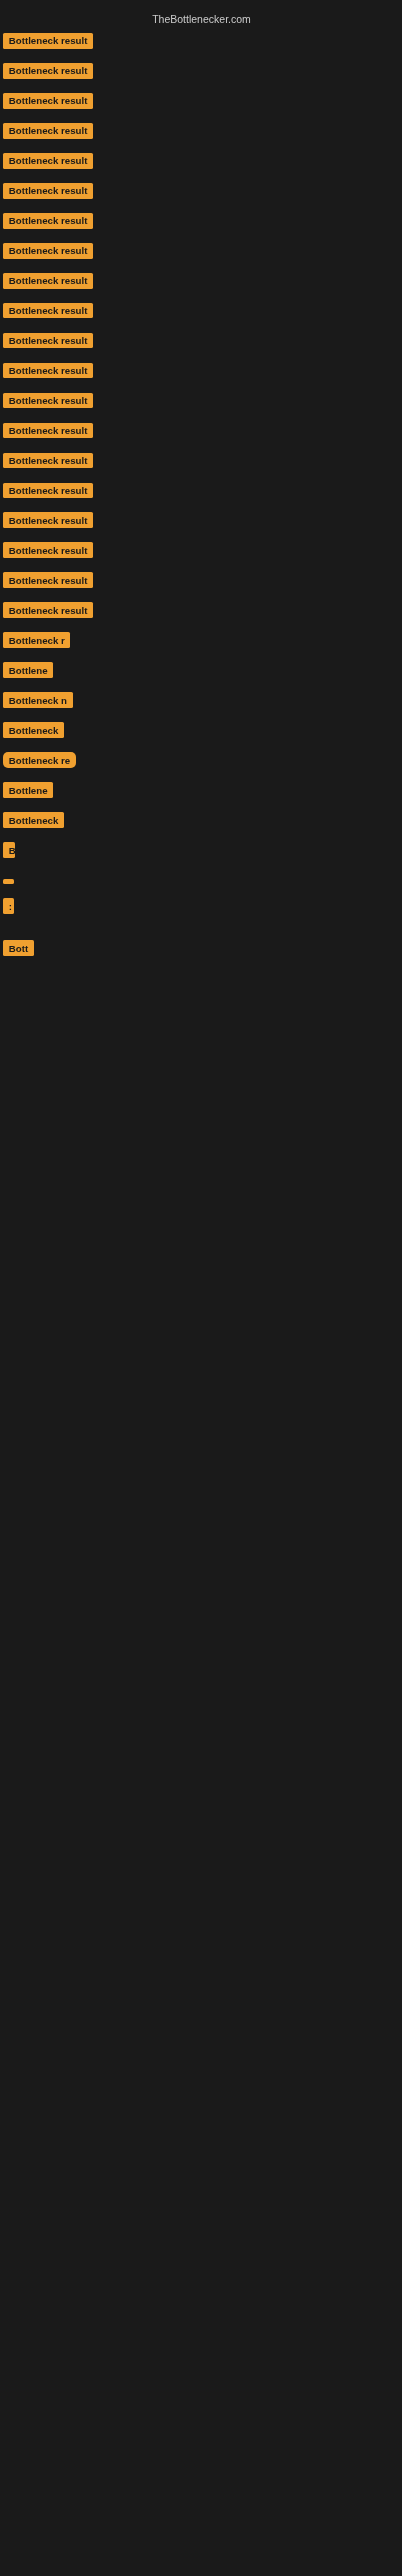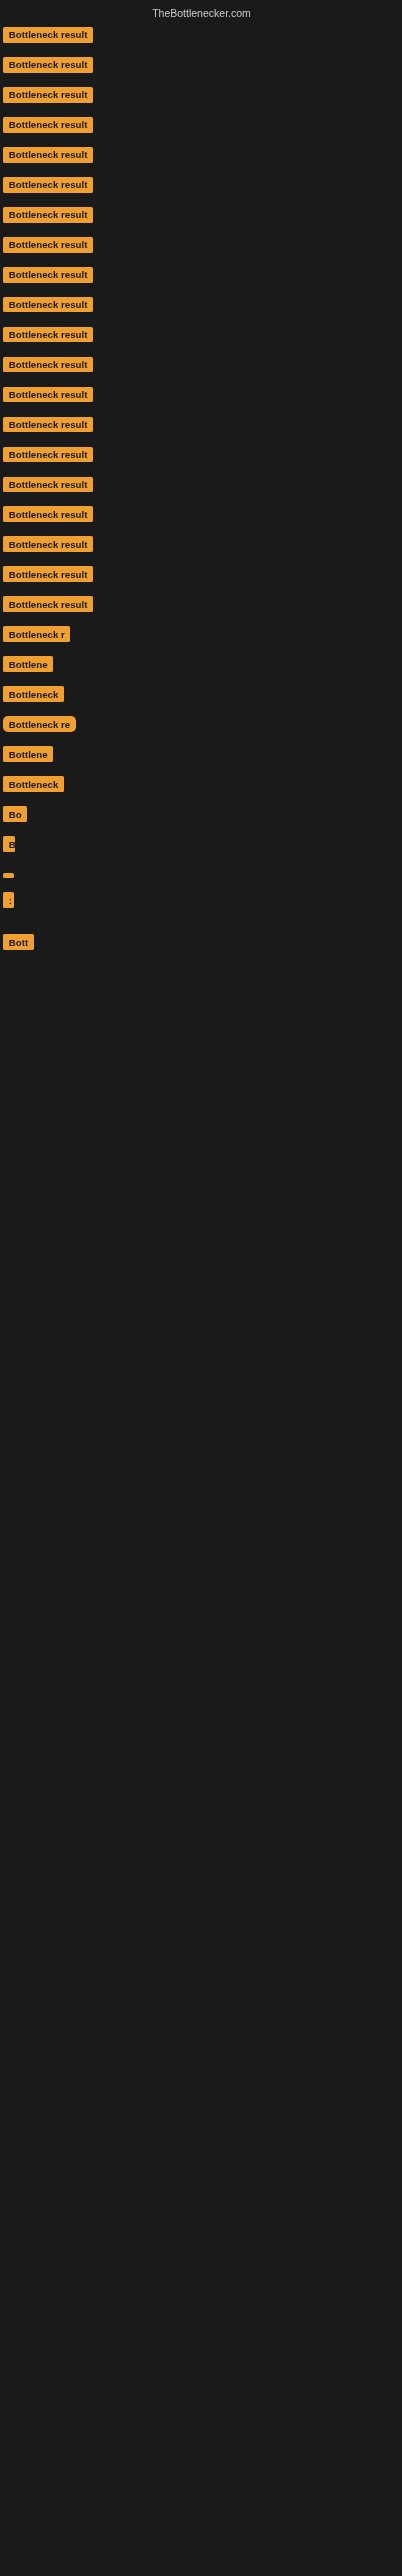--- a/index.html
+++ b/index.html
@@ -11,21 +11,21 @@
       width: 403px;
       min-height: 2576px;
       background-color: #1a1a1a;
       font-family: Arial, sans-serif;
       position: relative;
     }
   </style>
 </head>
 <body>
 
-<div style="text-align:center; padding: 4.8px 0 1.6px 0;">
+<div style="text-align:center; padding: 4.8px 0 1.6px 0; margin-top: 6px;">
   <span style="color:#cccccc; font-size:10.5px; font-family:Arial,sans-serif;">TheBottlenecker.com</span>
 </div>
 
 <div id="rows-container">
     <div style="padding: 5.6px 3.2px;"><span style="background-color: rgb(240, 160, 48); color: rgb(26, 26, 26); font-size: 9.7px; font-weight: bold; padding: 2.4px 5.6px; display: inline-block; border-radius: 1.6px; max-width: 113px; overflow: hidden; white-space: nowrap;">Bottleneck result</span></div>
     <div style="padding: 5.6px 3.2px;"><span style="background-color: rgb(240, 160, 48); color: rgb(26, 26, 26); font-size: 9.7px; font-weight: bold; padding: 2.4px 5.6px; display: inline-block; border-radius: 1.6px; max-width: 113px; overflow: hidden; white-space: nowrap;">Bottleneck result</span></div>
     <div style="padding: 5.6px 3.2px;"><span style="background-color: rgb(240, 160, 48); color: rgb(26, 26, 26); font-size: 9.7px; font-weight: bold; padding: 2.4px 5.6px; display: inline-block; border-radius: 1.6px; max-width: 113px; overflow: hidden; white-space: nowrap;">Bottleneck result</span></div>
     <div style="padding: 5.6px 3.2px;"><span style="background-color: rgb(240, 160, 48); color: rgb(26, 26, 26); font-size: 9.7px; font-weight: bold; padding: 2.4px 5.6px; display: inline-block; border-radius: 1.6px; max-width: 113px; overflow: hidden; white-space: nowrap;">Bottleneck result</span></div>
     <div style="padding: 5.6px 3.2px;"><span style="background-color: rgb(240, 160, 48); color: rgb(26, 26, 26); font-size: 9.7px; font-weight: bold; padding: 2.4px 5.6px; display: inline-block; border-radius: 1.6px; max-width: 113px; overflow: hidden; white-space: nowrap;">Bottleneck result</span></div>
     <div style="padding: 5.6px 3.2px;"><span style="background-color: rgb(240, 160, 48); color: rgb(26, 26, 26); font-size: 9.7px; font-weight: bold; padding: 2.4px 5.6px; display: inline-block; border-radius: 1.6px; max-width: 113px; overflow: hidden; white-space: nowrap;">Bottleneck result</span></div>
@@ -38,24 +38,24 @@
     <div style="padding: 5.6px 3.2px;"><span style="background-color: rgb(240, 160, 48); color: rgb(26, 26, 26); font-size: 9.7px; font-weight: bold; padding: 2.4px 5.6px; display: inline-block; border-radius: 1.6px; max-width: 113px; overflow: hidden; white-space: nowrap;">Bottleneck result</span></div>
     <div style="padding: 5.6px 3.2px;"><span style="background-color: rgb(240, 160, 48); color: rgb(26, 26, 26); font-size: 9.7px; font-weight: bold; padding: 2.4px 5.6px; display: inline-block; border-radius: 1.6px; max-width: 113px; overflow: hidden; white-space: nowrap;">Bottleneck result</span></div>
     <div style="padding: 5.6px 3.2px;"><span style="background-color: rgb(240, 160, 48); color: rgb(26, 26, 26); font-size: 9.7px; font-weight: bold; padding: 2.4px 5.6px; display: inline-block; border-radius: 1.6px; max-width: 113px; overflow: hidden; white-space: nowrap;">Bottleneck result</span></div>
     <div style="padding: 5.6px 3.2px;"><span style="background-color: rgb(240, 160, 48); color: rgb(26, 26, 26); font-size: 9.7px; font-weight: bold; padding: 2.4px 5.6px; display: inline-block; border-radius: 1.6px; max-width: 113px; overflow: hidden; white-space: nowrap;">Bottleneck result</span></div>
     <div style="padding: 5.6px 3.2px;"><span style="background-color: rgb(240, 160, 48); color: rgb(26, 26, 26); font-size: 9.7px; font-weight: bold; padding: 2.4px 5.6px; display: inline-block; border-radius: 1.6px; max-width: 113px; overflow: hidden; white-space: nowrap;">Bottleneck result</span></div>
     <div style="padding: 5.6px 3.2px;"><span style="background-color: rgb(240, 160, 48); color: rgb(26, 26, 26); font-size: 9.7px; font-weight: bold; padding: 2.4px 5.6px; display: inline-block; border-radius: 1.6px; max-width: 113px; overflow: hidden; white-space: nowrap;">Bottleneck result</span></div>
     <div style="padding: 5.6px 3.2px;"><span style="background-color: rgb(240, 160, 48); color: rgb(26, 26, 26); font-size: 9.7px; font-weight: bold; padding: 2.4px 5.6px; display: inline-block; border-radius: 1.6px; max-width: 103px; overflow: hidden; white-space: nowrap;">Bottleneck result</span></div>
     <div style="padding: 5.6px 3.2px;"><span style="background-color: rgb(240, 160, 48); color: rgb(26, 26, 26); font-size: 9.7px; font-weight: bold; padding: 2.4px 5.6px; display: inline-block; border-radius: 1.6px; max-width: 95px; overflow: hidden; white-space: nowrap;">Bottleneck result</span></div>
     <div style="padding: 5.6px 3.2px;"><span style="background-color: rgb(240, 160, 48); color: rgb(26, 26, 26); font-size: 9.7px; font-weight: bold; padding: 2.4px 5.6px; display: inline-block; border-radius: 1.6px; max-width: 79px; overflow: hidden; white-space: nowrap;">Bottleneck r</span></div>
     <div style="padding: 5.6px 3.2px;"><span style="background-color: rgb(240, 160, 48); color: rgb(26, 26, 26); font-size: 9.7px; font-weight: bold; padding: 2.4px 5.6px; display: inline-block; border-radius: 1.6px; max-width: 63px; overflow: hidden; white-space: nowrap;">Bottlene</span></div>
+    <div style="padding: 5.6px 3.2px;"><span style="background-color: rgb(240, 160, 48); color: rgb(26, 26, 26); font-size: 9.7px; font-weight: bold; padding: 2.4px 5.6px; display: inline-block; border-radius: 1.6px; max-width: 72px; overflow: hidden; white-space: nowrap;">Bottleneck n</span></div>
     <div style="padding: 5.6px 3.2px;"><span style="background-color: rgb(240, 160, 48); color: rgb(26, 26, 26); font-size: 9.7px; font-weight: bold; padding: 2.4px 5.6px; display: inline-block; border-radius: 1.6px; max-width: 66px; overflow: hidden; white-space: nowrap;">Bottleneck</span></div>
     <div style="padding: 5.6px 3.2px;"><span style="background-color: rgb(240, 160, 48); color: rgb(26, 26, 26); font-size: 9.7px; font-weight: bold; padding: 2.4px 5.6px; display: inline-block; border-radius: 5px; max-width: 81px; overflow: hidden; white-space: nowrap;">Bottleneck re</span></div>
     <div style="padding: 5.6px 3.2px;"><span style="background-color: rgb(240, 160, 48); color: rgb(26, 26, 26); font-size: 9.7px; font-weight: bold; padding: 2.4px 5.6px; display: inline-block; border-radius: 1.6px; max-width: 60px; overflow: hidden; white-space: nowrap;">Bottlene</span></div>
     <div style="padding: 5.6px 3.2px;"><span style="background-color: rgb(240, 160, 48); color: rgb(26, 26, 26); font-size: 9.7px; font-weight: bold; padding: 2.4px 5.6px; display: inline-block; border-radius: 1.6px; max-width: 64px; overflow: hidden; white-space: nowrap;">Bottleneck</span></div>
-    <div style="padding: 5.6px 3.2px;"><span style="background-color: rgb(240, 160, 48); color: rgb(26, 26, 26); font-size: 9.7px; font-weight: bold; padding: 2.4px 5.6px; display: inline-block; border-radius: 1.6px; max-width: 24px; overflow: hidden; white-space: nowrap;">Bo</span></div>
     <div style="padding: 5.6px 3.2px;"><span style="background-color: rgb(240, 160, 48); color: rgb(26, 26, 26); font-size: 9.7px; font-weight: bold; padding: 2.4px 5.6px; display: inline-block; border-radius: 1.6px; max-width: 12px; overflow: hidden; white-space: nowrap;">B</span></div>
     <div style="padding: 5.6px 3.2px;"><span style="background-color: rgb(240, 160, 48); color: rgb(26, 26, 26); font-size: 9.7px; font-weight: bold; padding: 2.4px 5.6px; display: inline-block; border-radius: 1.6px; max-width: 6.4px; overflow: hidden; white-space: nowrap;"></span></div>
     <div style="padding: 5.6px 3.2px;"><span style="background-color: rgb(240, 160, 48); color: rgb(26, 26, 26); font-size: 9.7px; font-weight: bold; padding: 2.4px 5.6px; display: inline-block; border-radius: 1.6px; max-width: 4.8px; overflow: hidden; white-space: nowrap;">:</span></div>
     <div style="padding: 5.6px 3.2px; margin-top: 12px;"><span style="background-color: rgb(240, 160, 48); color: rgb(26, 26, 26); font-size: 9.7px; font-weight: bold; padding: 2.4px 5.6px; display: inline-block; border-radius: 1.6px; max-width: 31px; overflow: hidden; white-space: nowrap;">Bott</span></div>
     <div style="height: 1208px;"></div>
   </div>
 
 
 </body></html>

